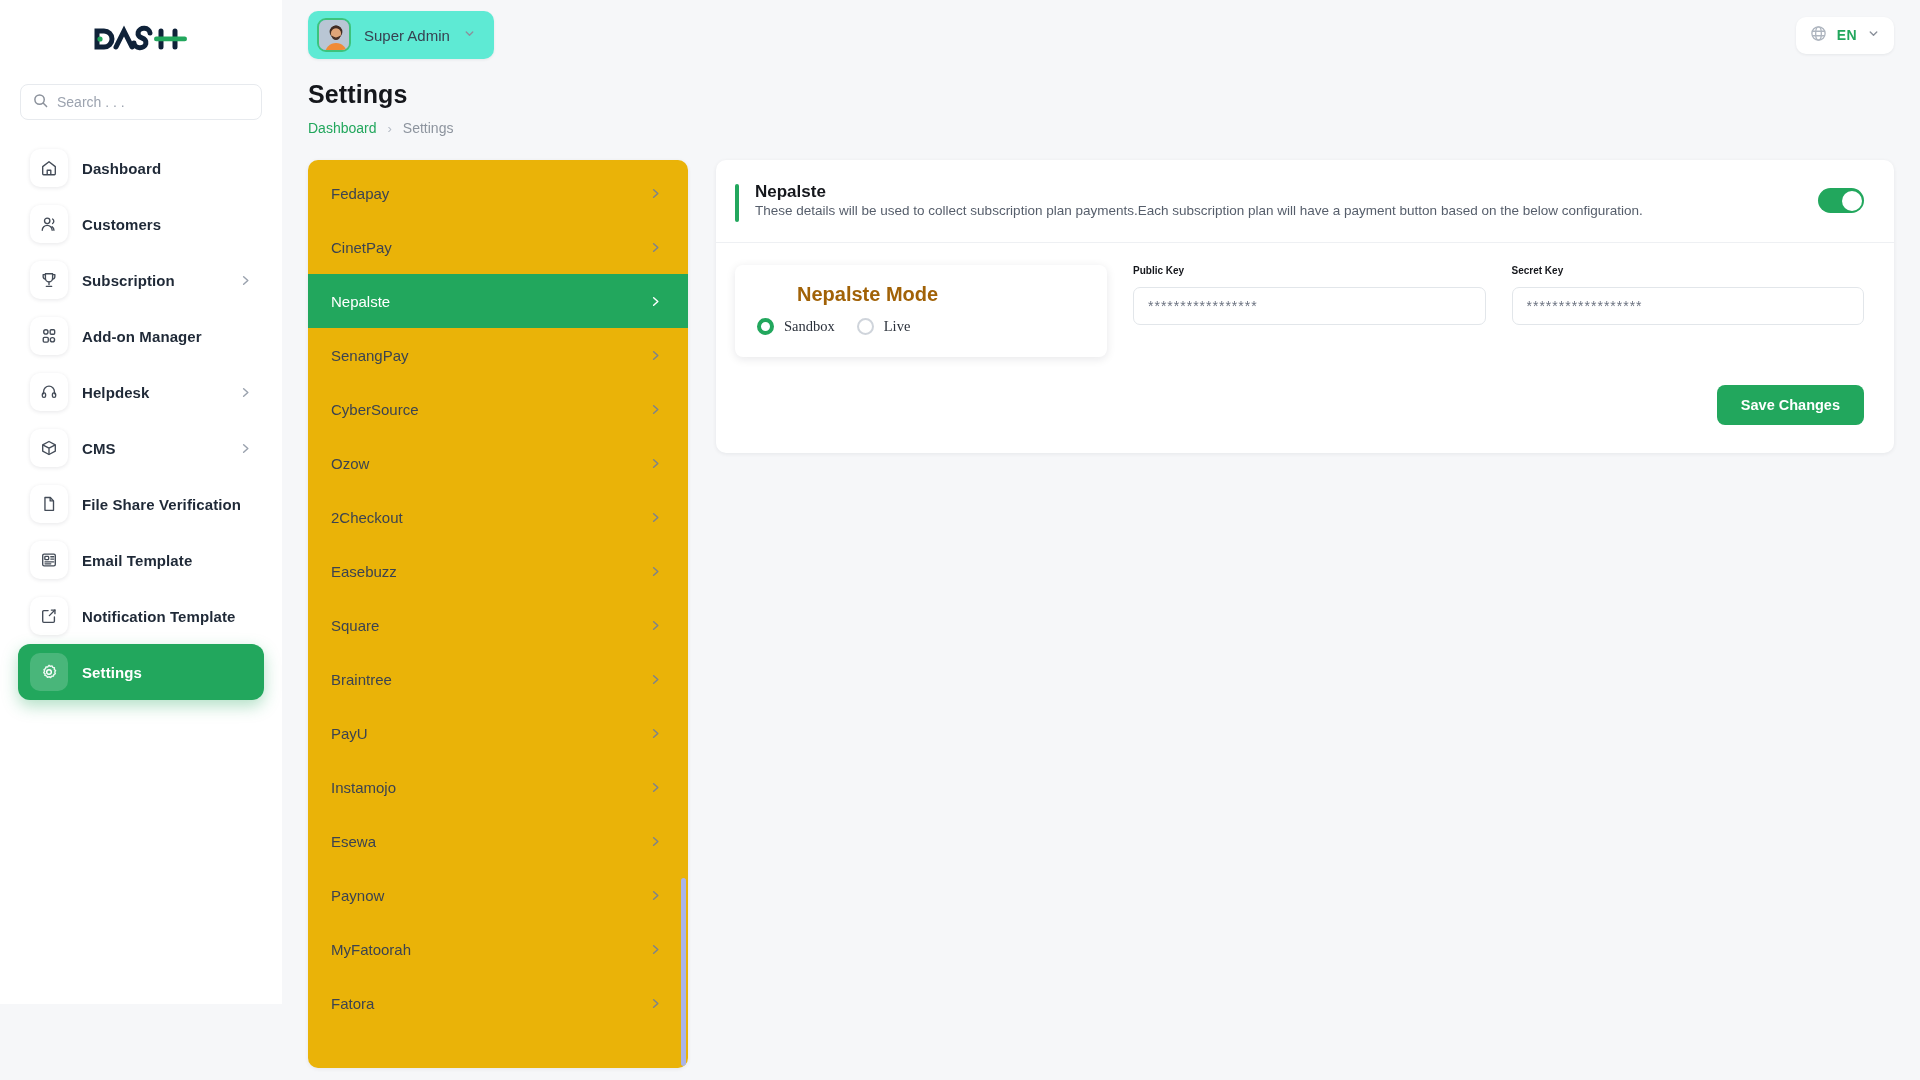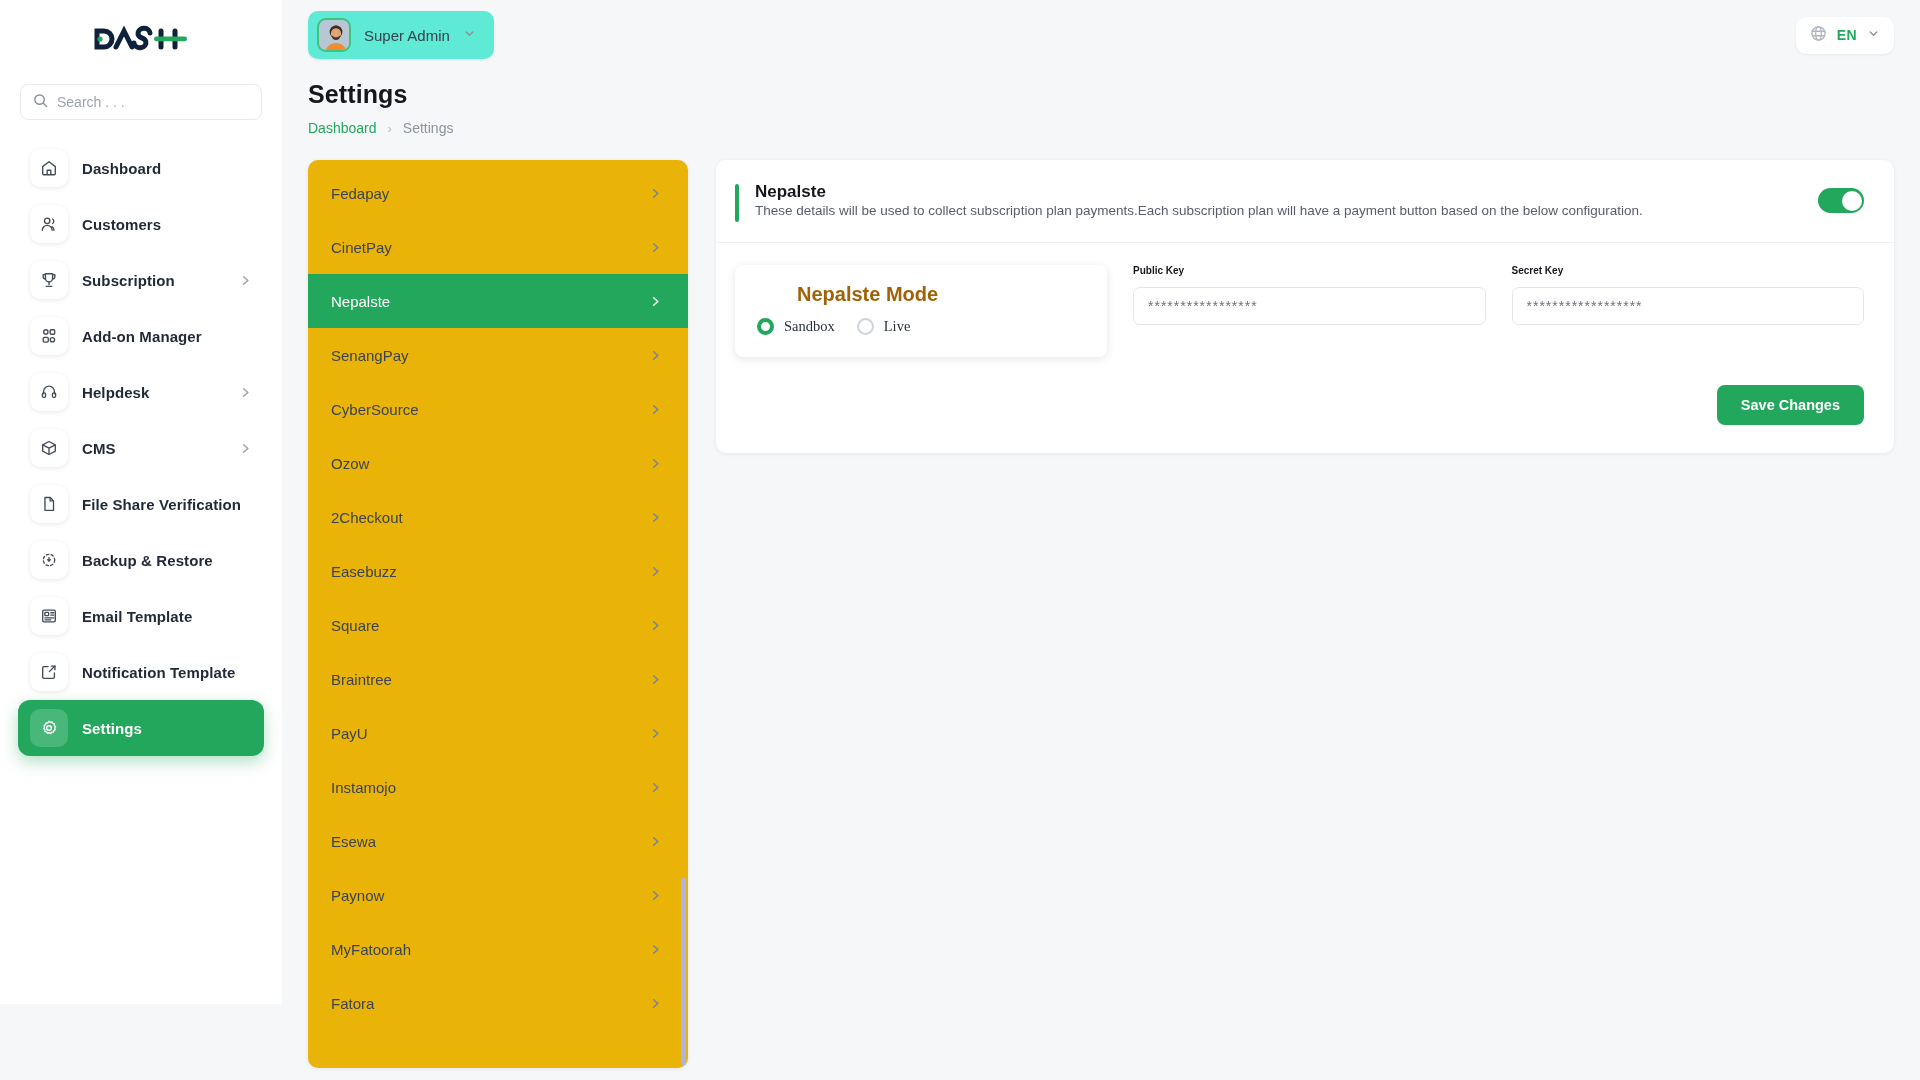--- a/index.html
+++ b/index.html
@@ -273,29 +273,20 @@
       <div class="nav-item">
         <span class="ico">
           <svg width="18" height="18" viewBox="0 0 20 20" fill="none" stroke="#444c58" stroke-width="1.5" stroke-linejoin="round">
             <path d="M5.5 2.8 h6 L15 6.5 V17 H5.5 Z"></path>
               <path d="M11.3 2.8 V6.6 H15"></path>
           </svg>
         </span>
         <span class="lbl">File Share Verification</span>
       </div>
 
-      <div class="nav-item">
-        <span class="ico">
-          <svg width="18" height="18" viewBox="0 0 20 20" fill="none" stroke="#444c58" stroke-width="1.5" stroke-linecap="round">
-            <circle cx="10" cy="10" r="6.3" stroke-dasharray="2.6 2.6"></circle>
-            <path d="M10 7.3 V11 M8.4 9.6 L10 11.3 L11.6 9.6"></path>
-          </svg>
-        </span>
-        <span class="lbl">Backup &amp; Restore</span>
-      </div>
 
       <div class="nav-item">
         <span class="ico">
           <svg width="18" height="18" viewBox="0 0 20 20" fill="none" stroke="#444c58" stroke-width="1.5" stroke-linejoin="round">
             <rect x="3" y="3.5" width="14" height="13" rx="1.6"></rect>
             <rect x="5.4" y="6" width="4.2" height="3.6" rx="0.7"></rect>
             <path d="M12 6.4 h3.2 M12 9 h3.2 M5.6 12.1 h9.6 M5.6 14.3 h6.4" stroke-linecap="round"></path>
           </svg>
         </span>
         <span class="lbl">Email Template</span>

